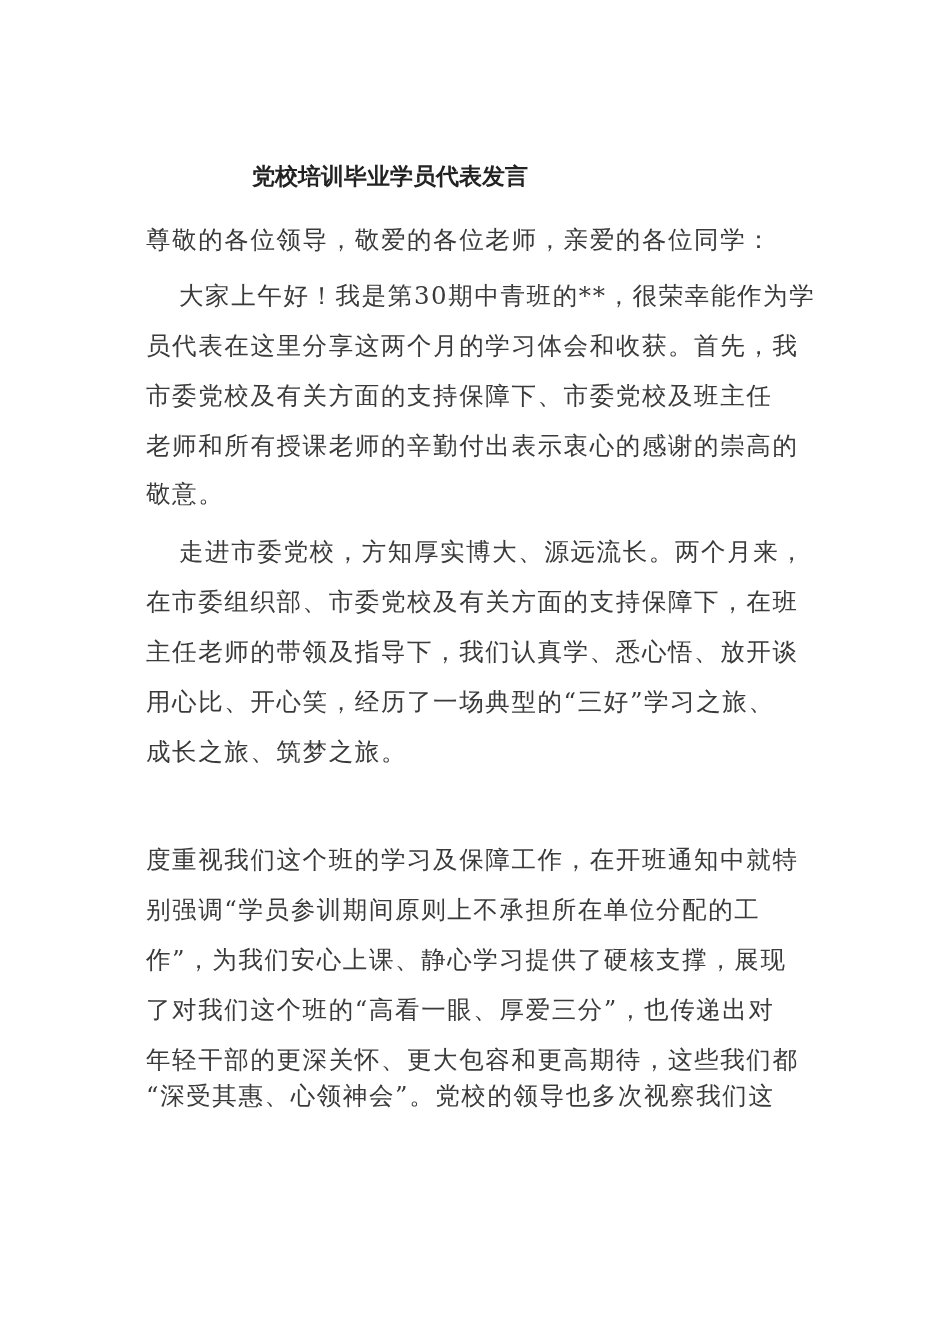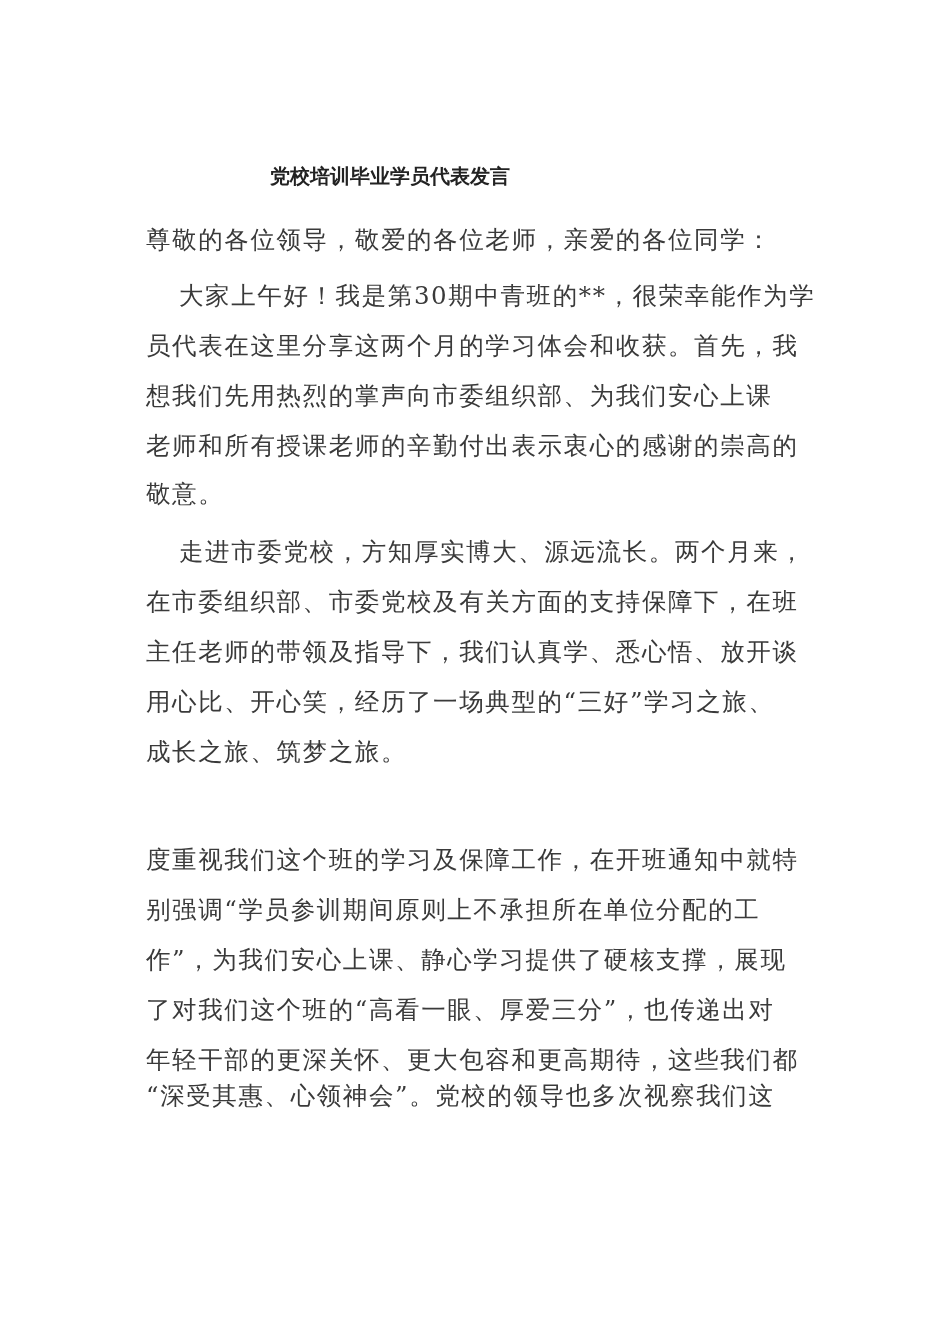--- a/index.html
+++ b/index.html
@@ -1,36 +1,36 @@
 <!DOCTYPE html>
 <html><head>
 <meta charset="utf-8">
 <style>
   html, body { margin: 0; padding: 0; background: #ffffff; }
   body { width: 950px; height: 1344px; position: relative; overflow: hidden;
          font-family: "DejaVu Serif", "Liberation Serif", serif; color: #333333; }
   .page { position: absolute; left: 0; top: 0; width: 950px; height: 1344px; }
   .title { position: absolute; top: 160px; left: 0; width: 780px; text-align: center;
-           font-size: 20px; font-weight: bold; color: #222; letter-spacing: 0px; line-height: 32px; }
+           font-size: 23px; font-weight: bold; color: #222; letter-spacing: 0px; line-height: 32px; }
   .line { position: absolute; left: 146px; width: 670px; font-size: 24.5px; line-height: 32px;
           white-space: nowrap; letter-spacing: 1.6px; color: #3a3a3a; }
   .indent { left: 179px; }
   .bold { font-weight: bold; color: #222; }
 </style>
 </head>
 <body>
 
 <div class="page">
   <div class="title">党校培训毕业学员代表发言</div>
 
   <div class="line" style="top:224px">尊敬的各位领导，敬爱的各位老师，亲爱的各位同学：</div>
 
   <div class="line indent" style="top:280px">大家上午好！我是第30期中青班的**，很荣幸能作为学</div>
   <div class="line" style="top:330px">员代表在这里分享这两个月的学习体会和收获。首先，我</div>
-  <div class="line" style="top:380px">想我们先用热烈的掌声向市委组织部、为我们安心上课</div>
+  <div class="line" style="top:380px">市委党校及有关方面的支持保障下、市委党校及班主任</div>
   <div class="line" style="top:430px">老师和所有授课老师的辛勤付出表示衷心的感谢的崇高的</div>
   <div class="line" style="top:478px">敬意。</div>
 
   <div class="line indent" style="top:536px">走进市委党校，方知厚实博大、源远流长。两个月来，</div>
   <div class="line" style="top:586px">在市委组织部、市委党校及有关方面的支持保障下，在班</div>
   <div class="line" style="top:636px">主任老师的带领及指导下，我们认真学、悉心悟、放开谈</div>
   <div class="line" style="top:686px">用心比、开心笑，经历了一场典型的“三好”学习之旅、</div>
   <div class="line" style="top:736px">成长之旅、筑梦之旅。</div>
 
   <div class="line" style="top:844px">度重视我们这个班的学习及保障工作，在开班通知中就特</div>

